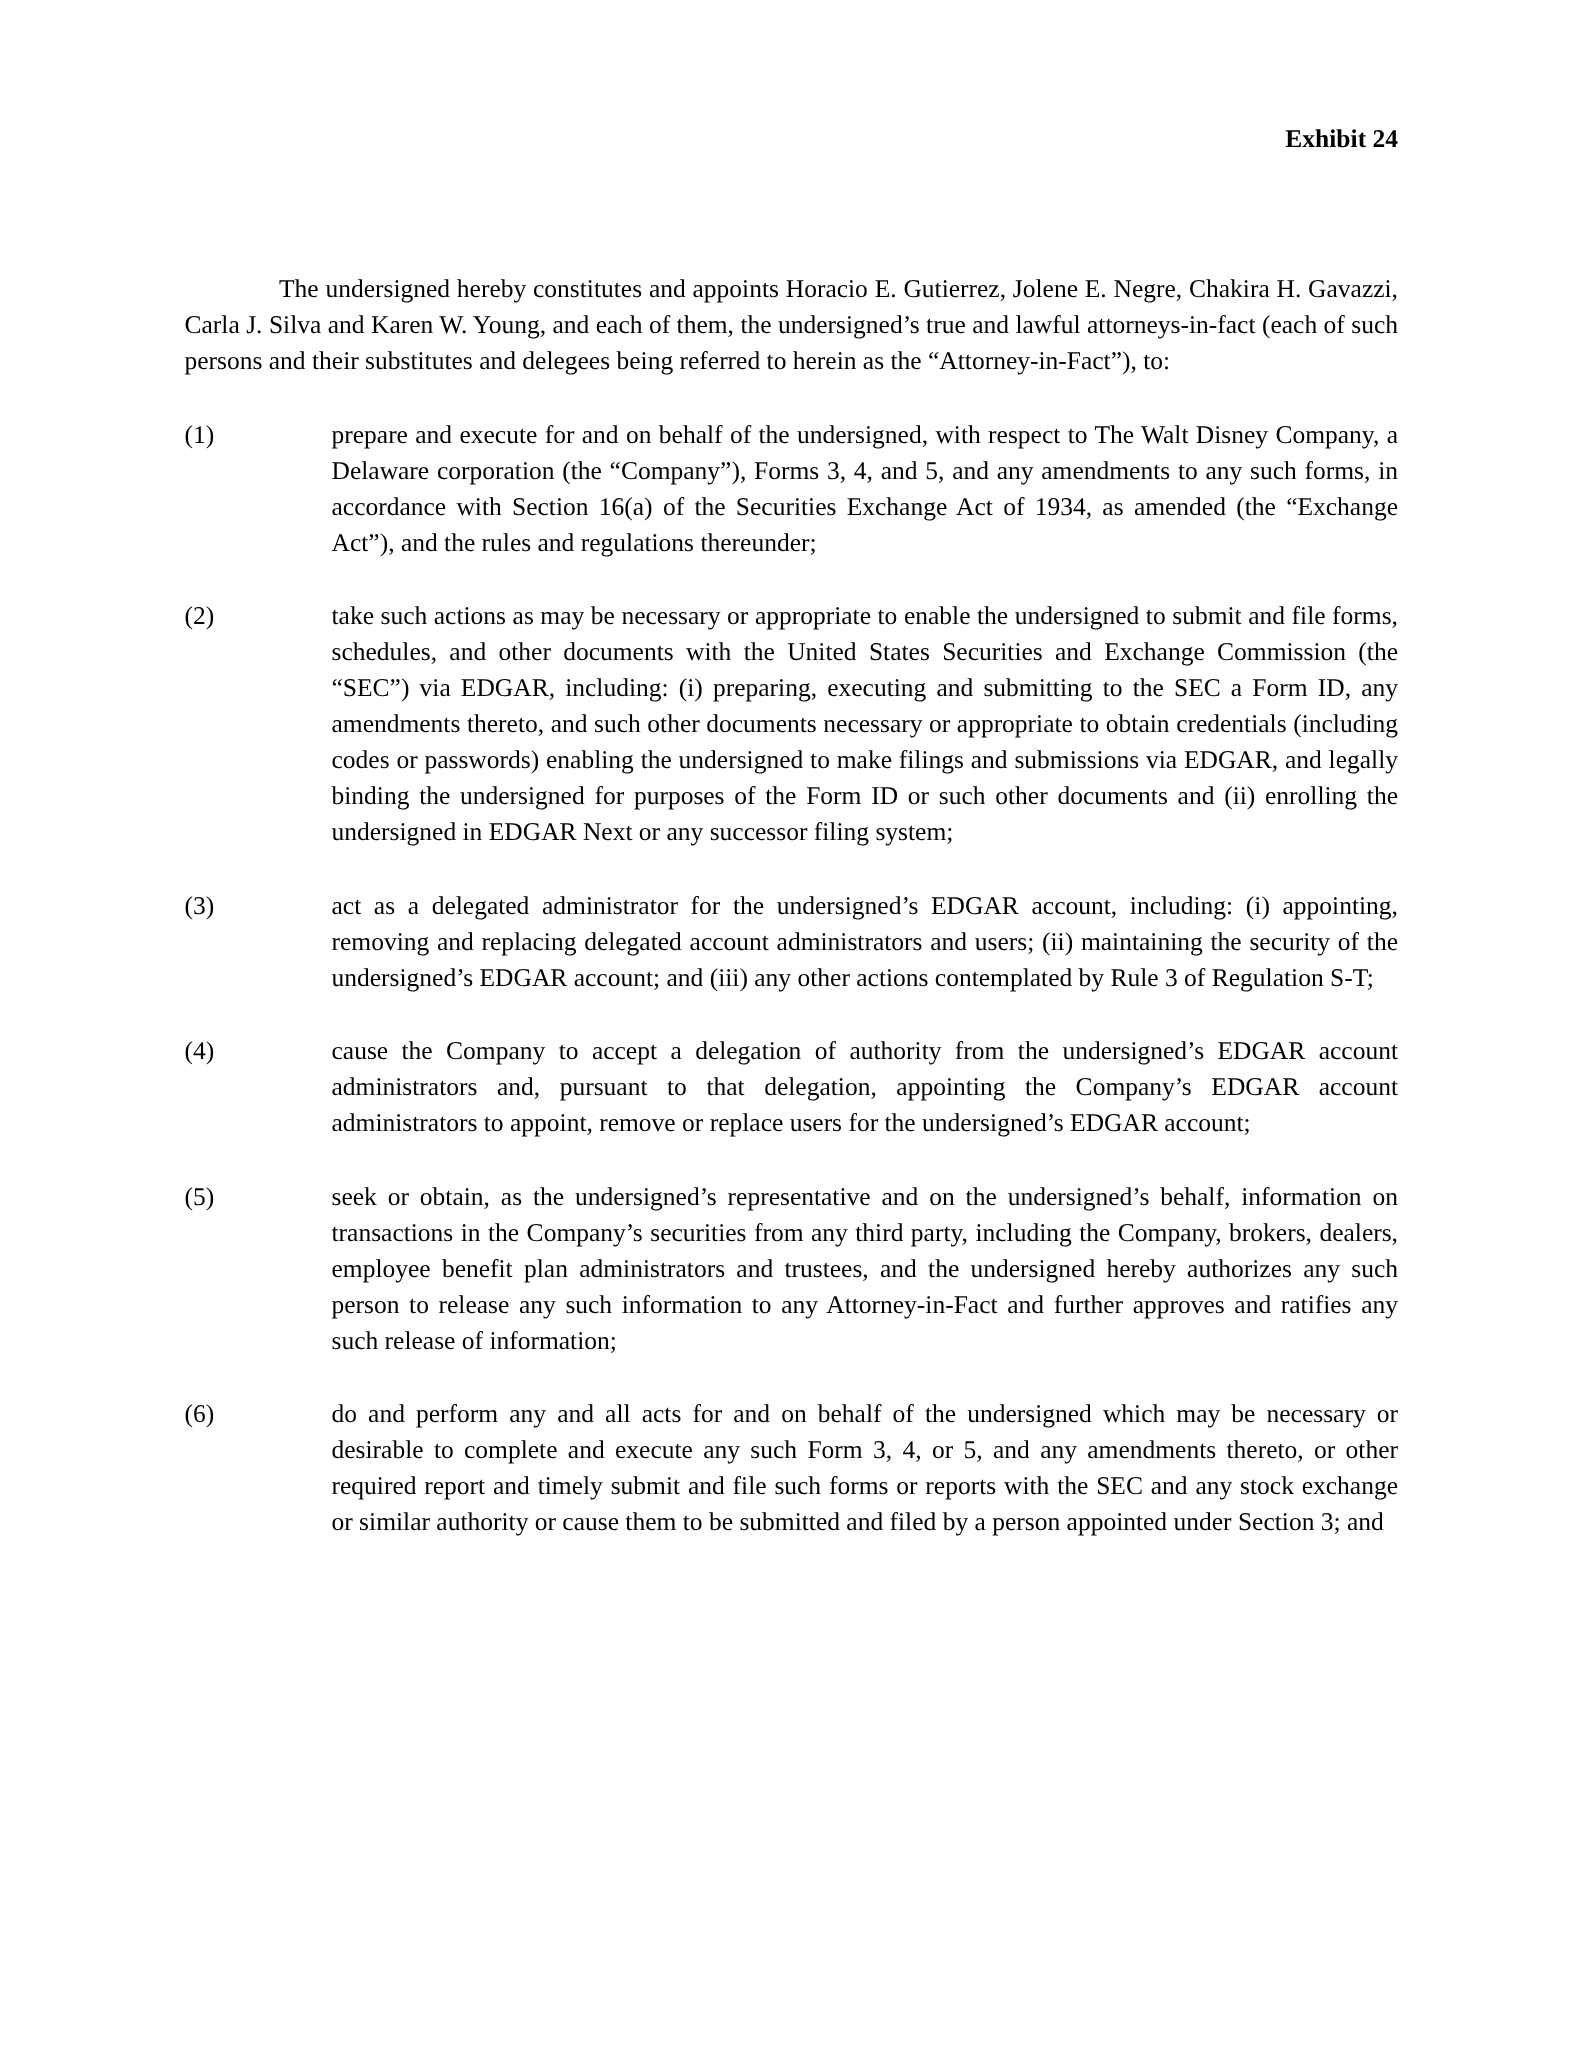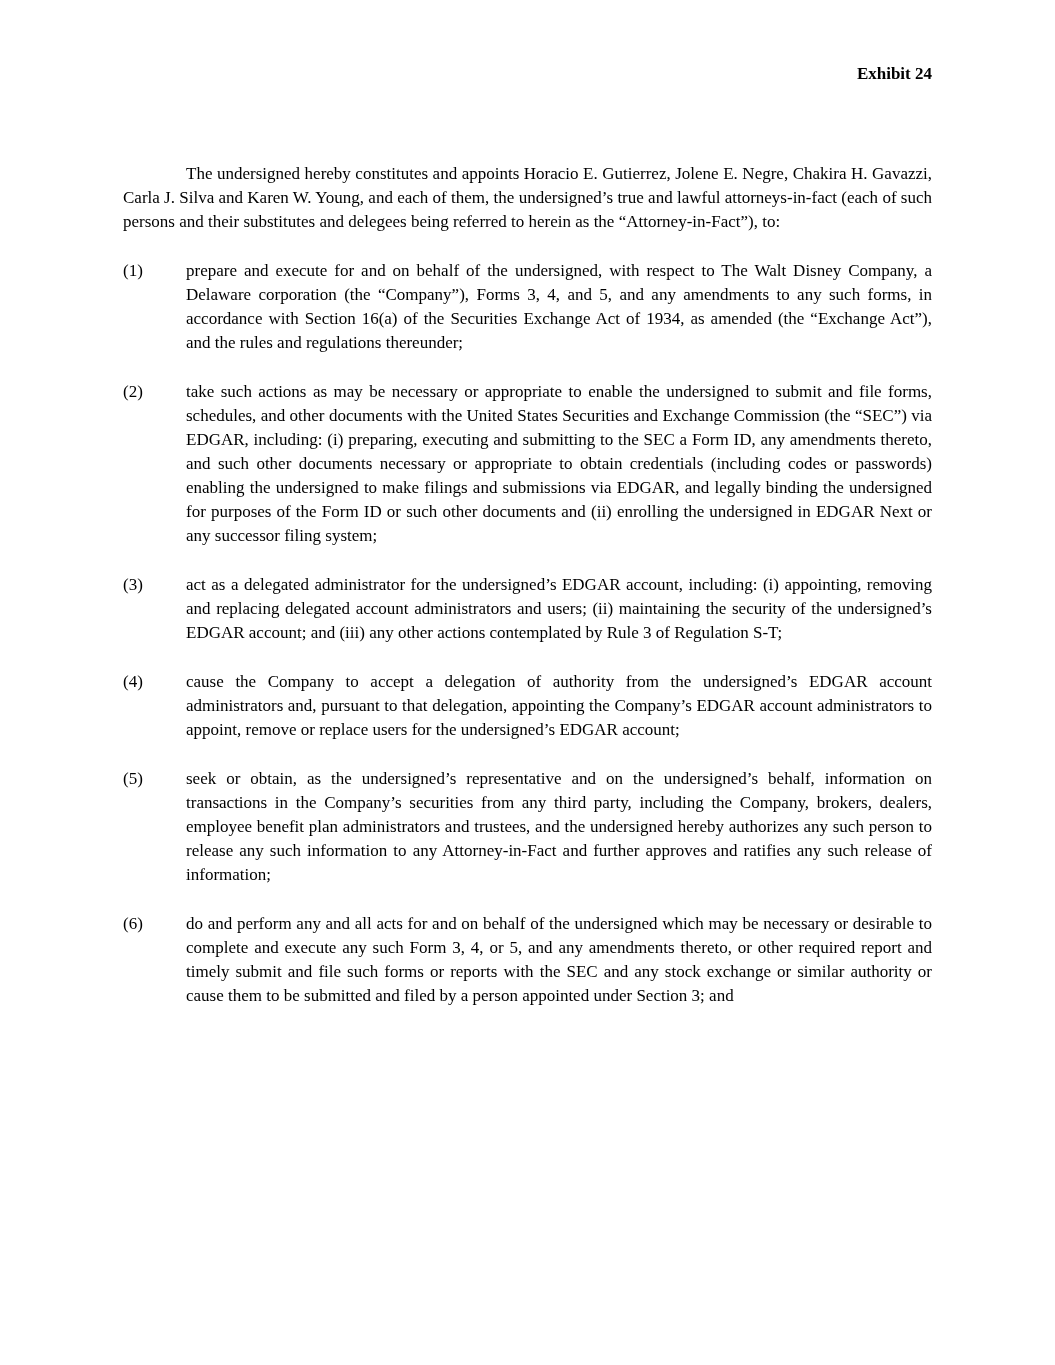--- a/index.html
+++ b/index.html
@@ -16,20 +16,21 @@
     font-family: "Liberation Serif", "DejaVu Serif", serif;
     font-size: 17px;
     line-height: 24px;
     box-sizing: border-box;
     padding: 62px 123px 40px 123px;
     overflow: hidden;
   }
   .exhibit {
     text-align: right;
     font-weight: bold;
+    margin-top: 19px;
   }
   .doc-title {
     text-align: center;
     font-weight: bold;
     margin-top: 41px;
   }
   .intro {
     margin-top: 76px;
     text-align: justify;
     text-indent: 63px;
@@ -38,20 +39,21 @@
     display: flex;
     margin-top: 25px;
   }
   .item .num {
     width: 63px;
     flex-shrink: 0;
   }
   .item .body {
     flex: 1;
     text-align: justify;
+    margin-left: 35px;
   }
 </style>
 </head>
 <body>
 
 <div class="page">
 
   <div class="exhibit">Exhibit 24</div>
 
 

